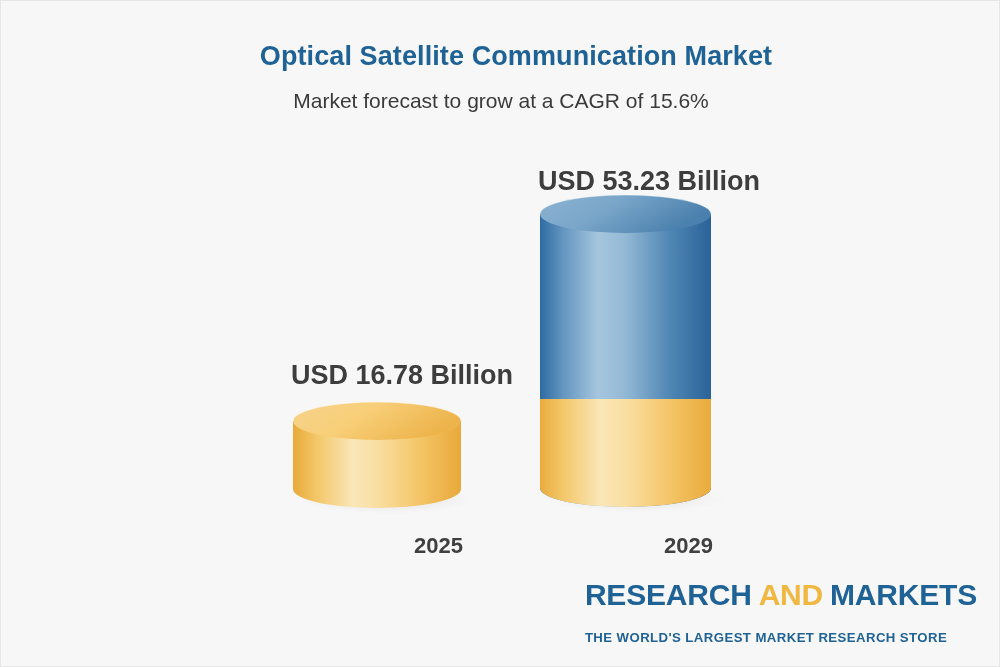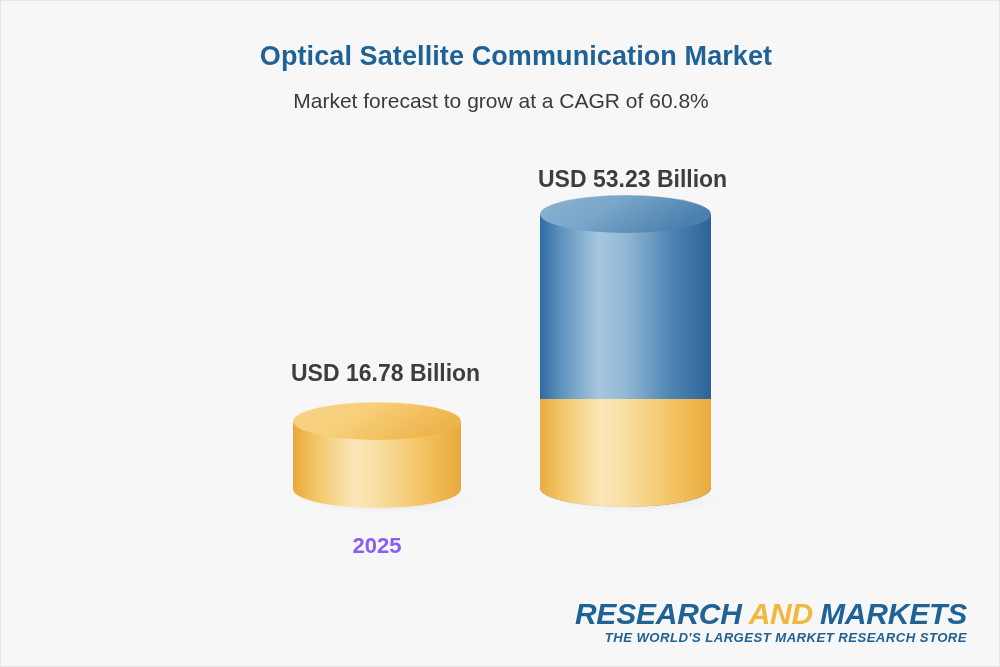--- a/index.html
+++ b/index.html
@@ -58,34 +58,34 @@
   .bar-group {
     position: absolute;
     bottom: 0;
   }
 
   
   .value-label {
     position: absolute;
     width: 100%;
     text-align: center;
-    font-size: 23px;
+    font-size: 27px;
     font-weight: bold;
     color: #3d3d3d;
     white-space: nowrap;
   }
 
   
   .category-label {
     position: absolute;
     width: 100%;
-    text-align: center;
+    text-align: right;
     font-size: 22px;
     font-weight: bold;
-    color: #8b5cf6;
+    color: #404040;
   }
 
   .cylinder-wrap {
     position: absolute;
     bottom: 0;
   }
   .cylinder-svg {
     display: block;
     overflow: visible;
   }
@@ -95,51 +95,50 @@
     position: absolute;
     left: 28px;
     bottom: 22px;
     font-size: 16px;
     color: #8a8a8a;
     letter-spacing: 0.1px;
   }
 
   .brand-logo {
     position: absolute;
-    right: 32px;
+    right: 22px;
     bottom: 22px;
-    text-align: right;
+    text-align: left;
     line-height: 1;
-    font-style: italic;
   }
   .brand-wordmark {
     font-size: 30px;
     font-weight: bold;
     letter-spacing: -0.2px;
     white-space: nowrap;
   }
   .brand-word-blue { color: #1f6296; }
   .brand-word-gold { color: #f0b840; }
   .brand-tagline {
-    margin-top: 2px;
+    margin-top: 21px;
     font-size: 13.2px;
     font-weight: bold;
     color: #1f6296;
     letter-spacing: 0.42px;
     white-space: nowrap;
   }
 </style>
 </head>
 <body>
 
 <div id="infographic">
 
   <div class="chart-title">Optical Satellite Communication Market</div>
 
-  <div class="chart-subtitle">Market forecast to grow at a CAGR of 60.8%</div>
+  <div class="chart-subtitle">Market forecast to grow at a CAGR of 15.6%</div>
 
   <div class="plot-area">
 
     <div class="bar-group" style="left:290px; width:172px; height:430px;">
 
       <div class="value-label" style="top:219px;">USD 16.78 Billion</div>
 
       <div class="cylinder-wrap" style="left:0; bottom:58px; width:172px; height:116px;">
         <svg class="cylinder-svg" width="172" height="116" viewBox="0 0 172 116">
           <defs>
@@ -220,20 +219,21 @@
 
           <g clip-path="url(#cylClip2029)">
             <rect x="0" y="211" width="175" height="114" fill="url(#goldBody2)"></rect>
           </g>
 
           <ellipse cx="87.5" cy="26" rx="85.5" ry="19" fill="url(#blueTop)"></ellipse>
           <path d="M 2,26 A 85.5,19 0 0 1 173,26" fill="none" stroke="#ffffff" stroke-opacity="0.4" stroke-width="1"></path>
         </svg>
       </div>
 
+      <div class="category-label" style="bottom:12px;">2029</div>
     </div>
 
   </div>
 
 
   <div class="brand-logo">
     <div class="brand-wordmark"><span class="brand-word-blue">RESEARCH</span><span class="brand-word-gold" style="margin:0 7px;">AND</span><span class="brand-word-blue">MARKETS</span></div>
     <div class="brand-tagline">THE WORLD'S LARGEST MARKET RESEARCH STORE</div>
   </div>
 

